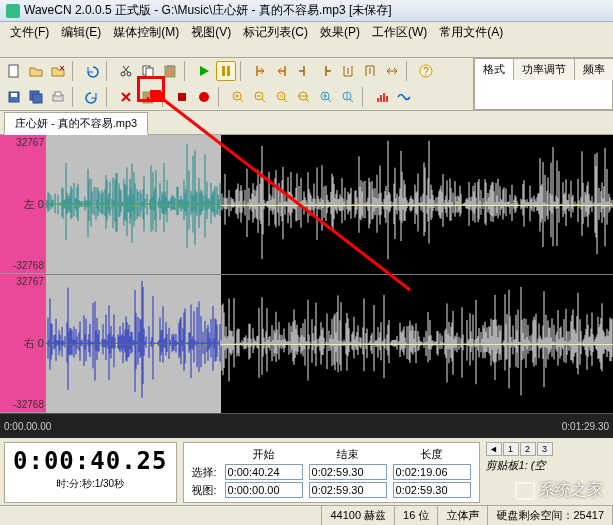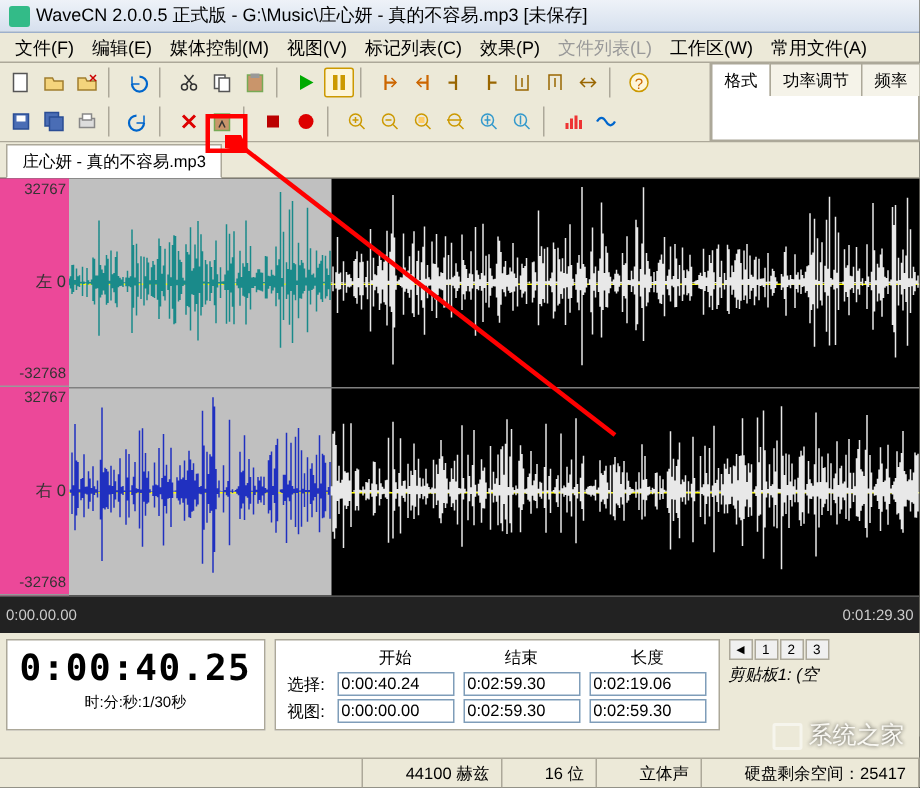--- a/index.html
+++ b/index.html
@@ -1,19 +1,19 @@
 <!DOCTYPE html>
 <html><head>
 <meta charset="utf-8">
 <style>
 * { margin: 0; padding: 0; box-sizing: border-box; font-family: "Microsoft YaHei", SimSun, Arial, sans-serif; }
 body { width: 613px; height: 525px; background: #ece9d8; overflow: hidden; position: relative; }
 .titlebar { background: linear-gradient(#eef2f8,#d6e0ee); border-bottom: 1px solid #9db0cc; height: 22px; display: flex; align-items: center; padding: 0 6px; font-size: 12px; color: #000; }
 .app-icon { width: 14px; height: 14px; background: #3b8; border-radius: 2px; margin-right: 4px; }
-.menubar { background: #ece9d8; border-bottom: 1px solid #aca899; height: 20px; display: flex; padding: 0 4px; font-size: 12px; }
+.menubar { background: #ece9d8; border-bottom: 1px solid #aca899; height: 36px; display: flex; padding: 0 4px; font-size: 12px; }
 .menubar .menu-item { padding: 2px 6px; cursor: default; }
 .menubar .menu-item.disabled { color: #999; }
 .toolbar-area { background: #ece9d8; display: flex; border-bottom: 1px solid #aca899; }
 .toolbar-left { flex: 1; }
 .toolbar-row { display: flex; align-items: center; height: 26px; padding: 2px 4px; gap: 2px; }
 .tb-btn { width: 20px; height: 20px; display: flex; align-items: center; justify-content: center; border: 1px solid transparent; border-radius: 2px; }
 .tb-sep { width: 6px; height: 20px; border-left: 1px solid #aca899; margin: 0 2px; }
 .tb-right-tabs { display: flex; flex-direction: column; border-left: 1px solid #aca899; }
 .side-tabs { display: flex; height: 22px; font-size: 11px; background: #ece9d8; }
 .side-tab { padding: 3px 8px; border: 1px solid #aca899; border-bottom: none; background: #f5f3e9; margin-right: -1px; }
@@ -39,21 +39,21 @@
 .time-box { border: 1px solid #aca899; background: #fff; padding: 4px 8px; }
 .big-time { font-size: 24px; font-weight: bold; font-family: Consolas, monospace; letter-spacing: 1px; }
 .time-sub { font-size: 10px; text-align: center; margin-top: 2px; }
 .sel-grid { display: grid; grid-template-columns: auto auto auto auto; gap: 2px 6px; align-items: center; }
 .sel-grid .hdr { text-align: center; font-size: 11px; }
 .sel-grid .lbl { text-align: right; padding-right: 2px; }
 .sel-grid input { width: 78px; font-size: 11px; padding: 1px 2px; font-family: Liberation Sans, sans-serif; border: 1px solid #7f9db9; }
 .nav-btns { display: flex; gap: 1px; margin-bottom: 2px; }
 .nav-btn { width: 16px; height: 14px; border: 1px solid #aca899; background: #f0f0f0; font-size: 9px; display: flex; align-items: center; justify-content: center; }
 .clip-lbl { font-size: 11px; font-style: italic; }
-.statusbar { position: absolute; bottom: 0; left: 0; right: 0; height: 20px; background: #ece9d8; border-top: 1px solid #aca899; display: flex; font-size: 11px; align-items: flex-start; gap: 20px; }
+.statusbar { position: absolute; bottom: 0; left: 0; right: 0; height: 20px; background: #ece9d8; border-top: 1px solid #aca899; display: flex; font-size: 11px; align-items: flex-start; }
 .status-seg { padding: 0 8px; border-right: 1px solid #aca899; height: 100%; display: flex; align-items: center; }
 .delete-highlight { position: absolute; left: 137px; top: 76px; width: 28px; height: 26px; border: 3px solid #ff0000; z-index: 20; pointer-events: none; }
 .arrow-line { position: absolute; z-index: 19; pointer-events: none; }
 .watermark { position: absolute; right: 10px; bottom: 24px; font-size: 16px; color: #fff; opacity: 0.7; z-index: 30; display: flex; align-items: center; gap: 4px; text-shadow: 0 0 3px #000; }
 .wm-icon { width: 20px; height: 18px; border: 2px solid #fff; border-radius: 2px; opacity: 0.8; }
 </style>
 </head>
 <body>
 
 <div class="titlebar">
@@ -61,21 +61,20 @@
   <span>WaveCN 2.0.0.5 正式版 - G:\Music\庄心妍 - 真的不容易.mp3 [未保存]</span>
 </div>
 
 <div class="menubar">
   <div class="menu-item">文件(F)</div>
   <div class="menu-item">编辑(E)</div>
   <div class="menu-item">媒体控制(M)</div>
   <div class="menu-item">视图(V)</div>
   <div class="menu-item">标记列表(C)</div>
   <div class="menu-item">效果(P)</div>
-  <div class="menu-item disabled">文件列表(L)</div>
   <div class="menu-item">工作区(W)</div>
   <div class="menu-item">常用文件(A)</div>
 </div>
 
 <div class="toolbar-area">
   <div class="toolbar-left">
     <div class="toolbar-row">
       <div class="tb-btn">
           <svg width="14" height="14">
             <rect x="2" y="1" width="9" height="12" fill="#fff" stroke="#555"></rect>

